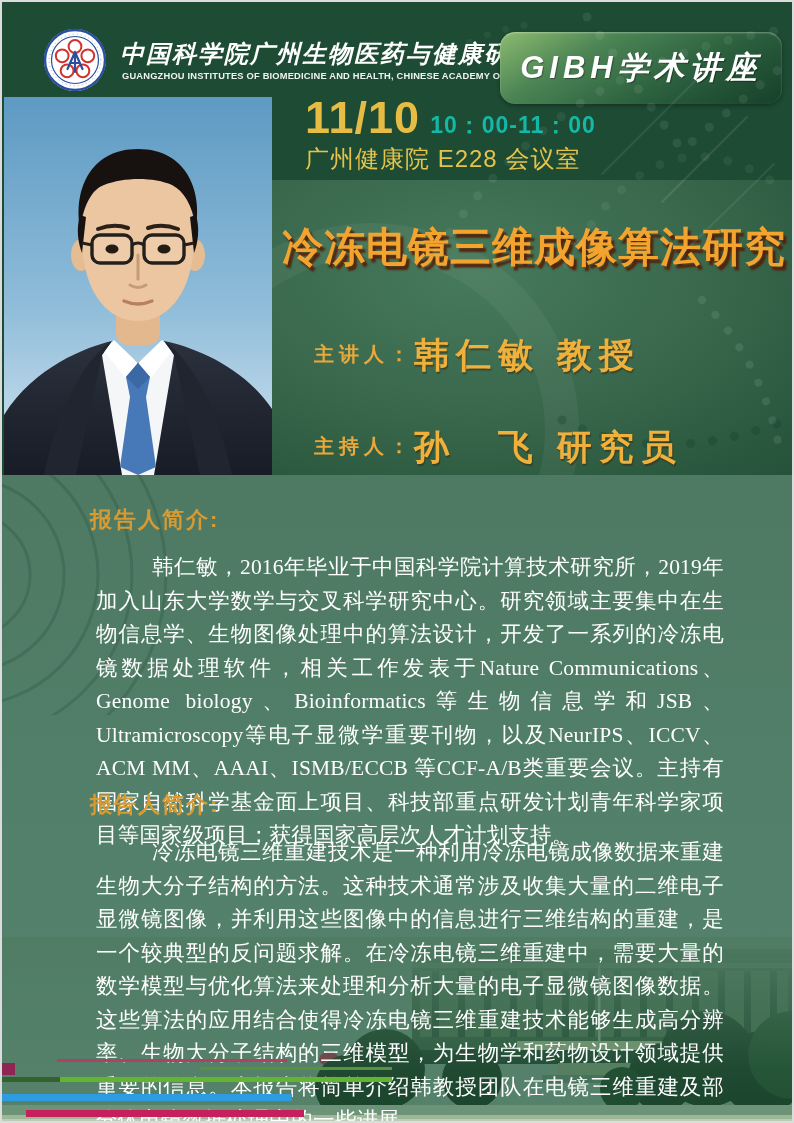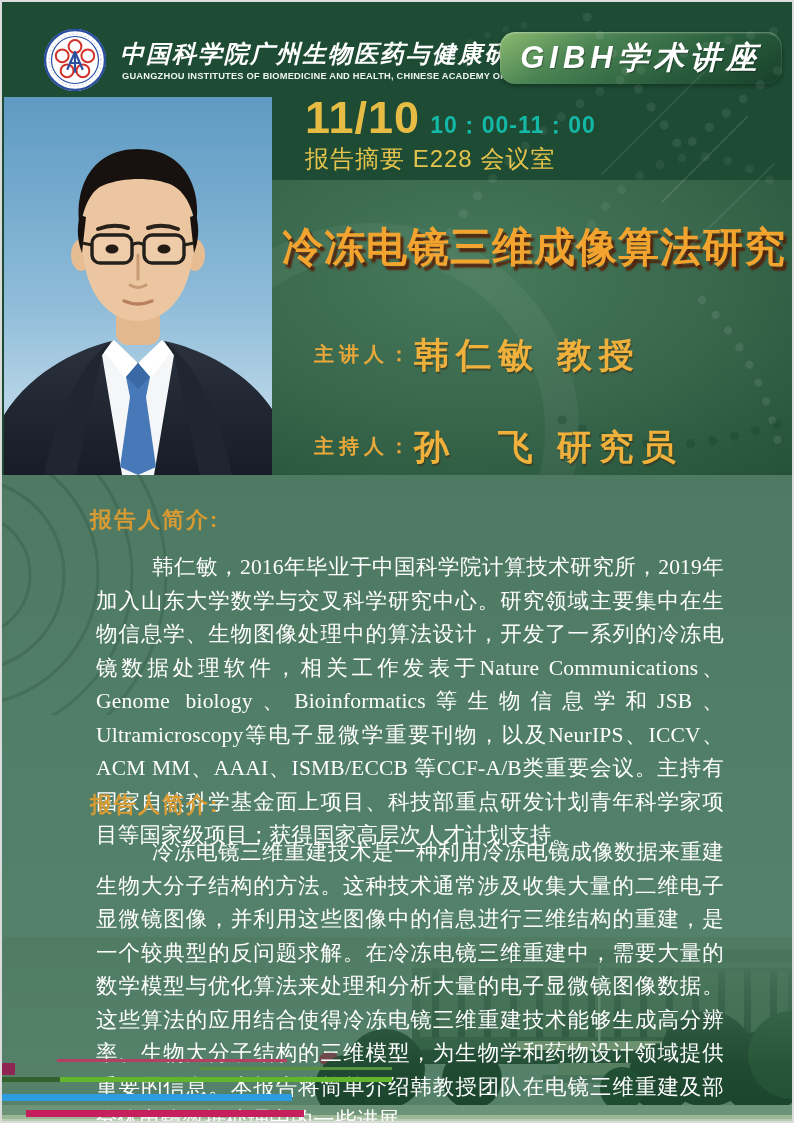--- a/index.html
+++ b/index.html
@@ -14,21 +14,21 @@
   .inst-cn{
     position:absolute;left:118px;top:36px;width:420px;color:#ffffff;
     font-family:"DejaVu Serif","Liberation Serif",serif;
     font-style:italic;font-weight:700;font-size:24px;letter-spacing:2px;white-space:nowrap;
   }
   .inst-en{
     position:absolute;left:120px;top:69px;width:430px;color:#eef4ef;
     font-size:9.3px;letter-spacing:.2px;white-space:nowrap;font-weight:600;
   }
   .badge{
-    position:absolute;left:498px;top:30px;width:282px;height:52px;border-radius:15px;
+    position:absolute;left:498px;top:30px;width:282px;height:72px;border-radius:15px;
     background:linear-gradient(150deg,#8cbb70 0%,#4c8454 30%,#2a5e3d 65%,#16402a 100%);
     box-shadow:inset 0 1px 2px rgba(255,255,255,.35), 0 2px 4px rgba(0,0,0,.3);
     display:flex;align-items:center;justify-content:center;
     color:#ffffff;font-weight:800;font-style:italic;font-size:31px;letter-spacing:5px;white-space:nowrap;
     text-shadow:1px 1px 1px rgba(0,0,0,.35);
   }
   
   .photo{position:absolute;left:2px;top:95px;width:268px;height:378px;overflow:hidden;}
   
   .date-row{position:absolute;left:303px;top:90px;white-space:nowrap;}
@@ -119,21 +119,21 @@
     </g>
     <path d="M32 24 L24.5 41 M32 24 L39.5 41 M32 24 L32 44 M27 35 L37 35" stroke="#2a4fa0" stroke-width="2.2" fill="none" stroke-linecap="round"></path>
   </svg>
   <div class="inst-cn">中国科学院广州生物医药与健康研究院</div>
   <div class="inst-en">GUANGZHOU INSTITUTES OF BIOMEDICINE AND HEALTH, CHINESE ACADEMY OF SCIENCES</div>
   <div class="badge">GIBH学术讲座</div>
 
   <div class="date-row">
     <span class="date">11/10</span><span class="time">10：00-11：00</span>
   </div>
-  <div class="venue">报告摘要 E228 会议室</div>
+  <div class="venue">广州健康院 E228 会议室</div>
 
   <div class="panel">
     <svg class="deco" style="left:0;top:0;width:524px;height:295px;" viewBox="0 0 524 295">
       <circle cx="100" cy="250" r="190" fill="none" stroke="rgba(255,255,255,0.05)" stroke-width="34"></circle>
       <path d="M 290 240 Q 390 290 520 238" stroke="rgba(16,58,38,0.28)" stroke-width="9" fill="none" stroke-linecap="round" stroke-dasharray="0.1 22"></path>
       <path d="M 430 120 Q 488 180 506 262" stroke="rgba(255,255,255,0.09)" stroke-width="8" fill="none" stroke-linecap="round" stroke-dasharray="0.1 20"></path>
     </svg>
     <h1 class="title">冷冻电镜三维成像算法研究</h1>
     <div class="person-row row-speaker">
       <span class="person-lbl">主讲人：</span><span class="person-name">韩仁敏 教授</span>

